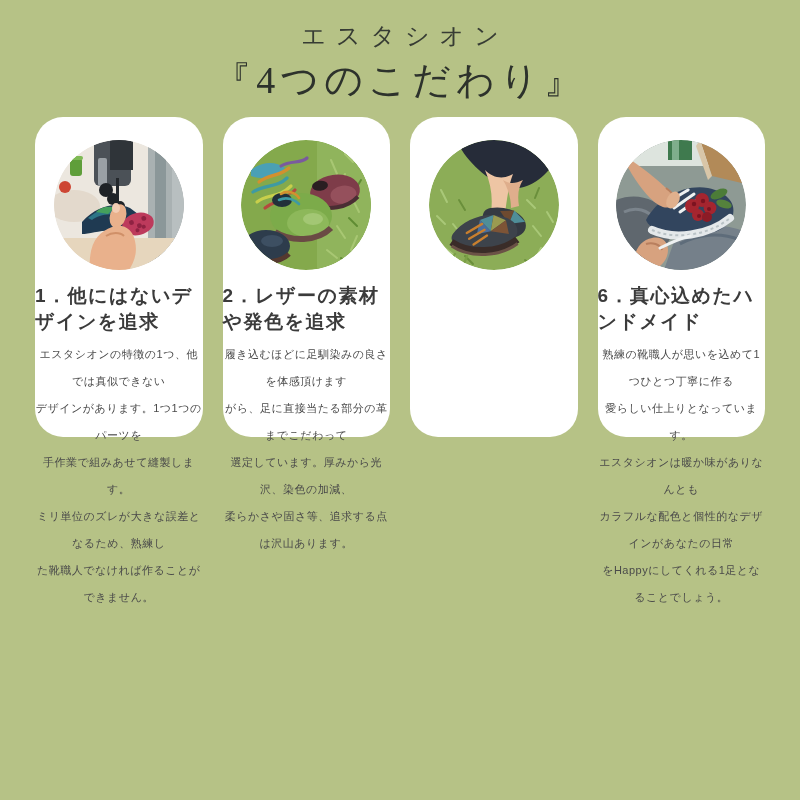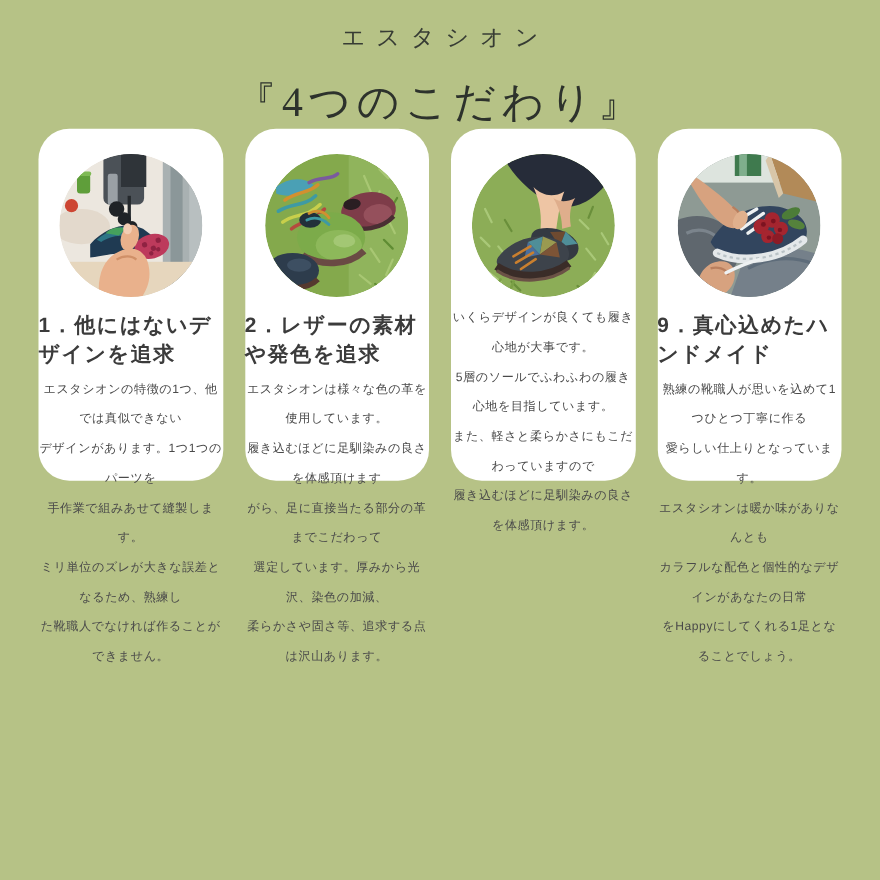--- a/index.html
+++ b/index.html
@@ -5,27 +5,27 @@
   html,body{margin:0;padding:0;}
   body{
     width:800px;height:800px;overflow:hidden;
     background:#b6c286;
     font-family:"Liberation Sans", sans-serif;
     -webkit-font-smoothing:antialiased;
   }
   .header{height:117px;box-sizing:border-box;padding-top:20px;text-align:center;}
   .brand{
     font-family:"Liberation Serif", serif;
-    font-size:21px;letter-spacing:10px;padding-left:10px;
+    font-size:24px;letter-spacing:10px;padding-left:10px;
     color:#373c34;
   }
   .main-title{
     font-family:"Liberation Serif", serif;
     font-size:38px;letter-spacing:5px;
-    color:#2d322c;margin-top:19px;font-weight:500;
+    color:#2d322c;margin-top:3px;font-weight:500;
   }
   .grid{
     display:grid;grid-template-columns:1fr 1fr 1fr 1fr;grid-template-rows:320px 323px;
     gap:20px;margin:0 35px;
   }
   .card{
     background:#ffffff;border-radius:28px;
     display:flex;flex-direction:column;align-items:center;
     box-sizing:border-box;
   }
@@ -159,21 +159,20 @@
             <path d="M38 60 C46 56 54 60 58 64" stroke="#3e9aa3"></path>
           </g>
           <ellipse cx="25" cy="106" rx="24" ry="16" fill="#2d3c4c"></ellipse>
           <ellipse cx="31" cy="101" rx="11" ry="6" fill="#3d4f62"></ellipse>
           <path d="M4 116 C16 124 38 124 48 114" stroke="#55392f" stroke-width="5" fill="none"></path>
         </g>
       </svg>
     </div>
     <h2 class="card-title">2．レザーの素材や発色を追求</h2>
     <div class="card-body">
-      <div>エスタシオンは様々な色の革を使用しています。</div>
       <div>履き込むほどに足馴染みの良さを体感頂けます</div>
       <div>がら、足に直接当たる部分の革までこだわって</div>
       <div>選定しています。厚みから光沢、染色の加減、</div>
       <div>柔らかさや固さ等、追求する点は沢山あります。</div>
     </div>
   </section>
 
   <section class="card">
     <div class="photo">
       <svg viewBox="0 0 130 130" aria-hidden="true">
@@ -222,26 +221,20 @@
             <path d="M22 100 C40 114 70 114 88 102" stroke="#3a2c28" stroke-width="7" fill="none"></path>
             <path d="M22 104 C40 118 70 118 88 106" stroke="#6b5246" stroke-width="3" fill="none"></path>
           </g>
           <g stroke="#7ba046" stroke-width="2.4" stroke-linecap="round">
             <path d="M20 124 l6 -10"></path>
               <path d="M34 126 l4 -10"></path>
               <path d="M100 124 l6 -8"></path>
           </g>
         </g>
       </svg>
-    </div>
-    <div class="card-body">
-      <div>いくらデザインが良くても履き心地が大事です。</div>
-      <div>5層のソールでふわふわの履き心地を目指しています。</div>
-      <div>また、軽さと柔らかさにもこだわっていますので</div>
-      <div>履き込むほどに足馴染みの良さを体感頂けます。</div>
     </div>
   </section>
 
   <section class="card">
     <div class="photo">
       <svg viewBox="0 0 130 130" aria-hidden="true">
         <defs>
             <clipPath id="c4">
               <circle cx="65" cy="65" r="65"></circle>
             </clipPath>
@@ -280,21 +273,21 @@
           <ellipse cx="108" cy="64" rx="8" ry="4" transform="rotate(18 108 64)" fill="#55823c"></ellipse>
           <path d="M12 18 C24 26 40 38 52 50 C58 56 60 62 56 66 C50 70 42 66 34 58 C24 48 14 32 8 20 Z" fill="#d7a27f"></path>
           <path d="M50 48 C56 52 60 58 58 62" stroke="#b97f5e" stroke-width="2" fill="none"></path>
           <ellipse cx="57" cy="60" rx="6" ry="9" transform="rotate(30 57 60)" fill="#e0b08d"></ellipse>
           <path d="M18 130 C16 112 24 100 36 98 C46 96 52 102 52 110 C52 120 44 128 36 130 Z" fill="#d7a27f"></path>
           <path d="M30 104 C36 102 44 104 46 110" stroke="#b97f5e" stroke-width="2" fill="none"></path>
           <path d="M44 108 C56 102 66 98 74 96" stroke="#eef1f2" stroke-width="3" fill="none" stroke-linecap="round"></path>
         </g>
       </svg>
     </div>
-    <h2 class="card-title">9．真心込めたハンドメイド</h2>
+    <h2 class="card-title">6．真心込めたハンドメイド</h2>
     <div class="card-body">
       <div>熟練の靴職人が思いを込めて1つひとつ丁寧に作る</div>
       <div>愛らしい仕上りとなっています。</div>
       <div>エスタシオンは暖か味がありなんとも</div>
       <div>カラフルな配色と個性的なデザインがあなたの日常</div>
       <div>をHappyにしてくれる1足となることでしょう。</div>
     </div>
   </section>
 
 </main>

